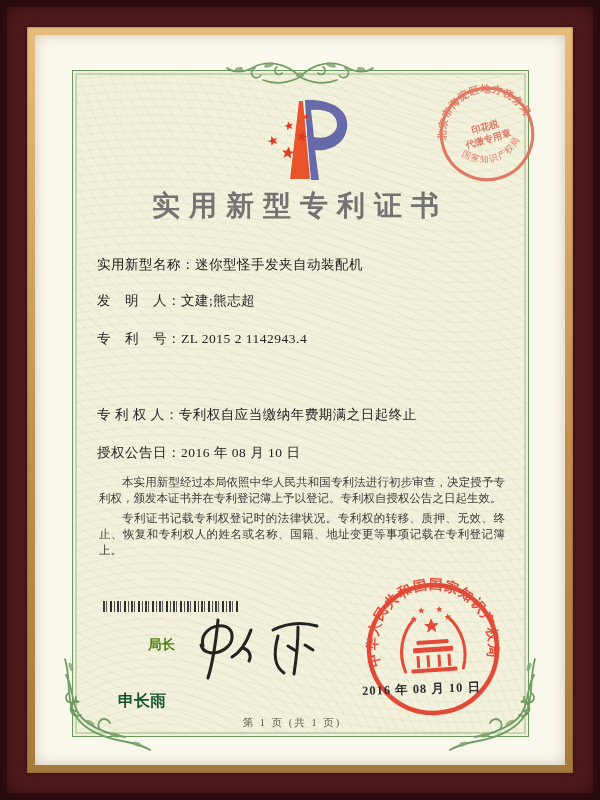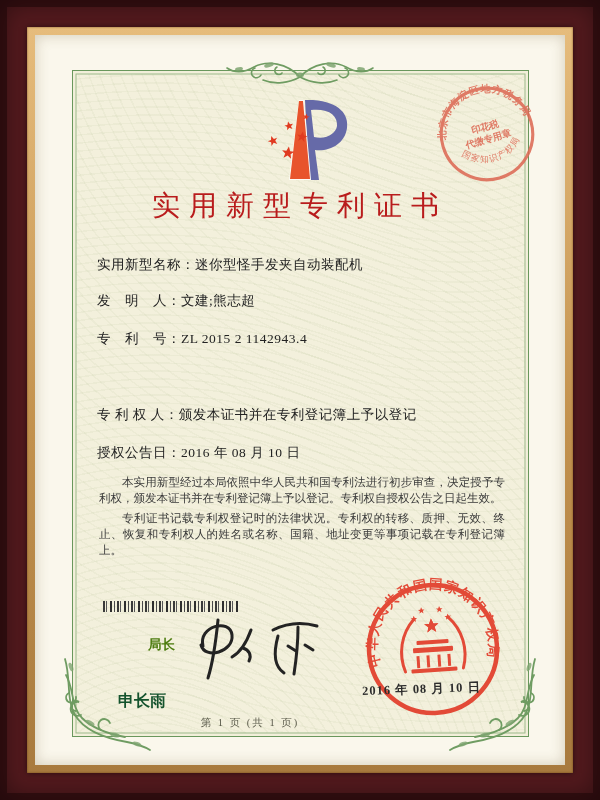--- a/index.html
+++ b/index.html
@@ -19,40 +19,40 @@
   .green-border{position:absolute;left:37px;top:35px;width:455px;height:665px;
     border:1.5px solid #69975c;box-shadow:inset 0 0 0 2.5px #f2efda, inset 0 0 0 3.5px #9cb98a;
     background-color:#f3f0dc;
     background-image:
       repeating-radial-gradient(circle at 18% 115%, rgba(150,170,115,.08) 0 1.5px, transparent 1.5px 8px),
       repeating-radial-gradient(circle at 85% -18%, rgba(150,170,115,.07) 0 1.5px, transparent 1.5px 10px);}
   .content{position:absolute;inset:35px;z-index:5;}
   
   .cert-no{position:absolute;left:55px;top:79px;font-size:12.5px;letter-spacing:1px;color:#2f2f2f;}
   .title{position:absolute;left:0;top:152px;width:100%;text-align:center;font-size:28px;
-    font-weight:400;letter-spacing:9px;color:#b91c1c;}
+    font-weight:700;letter-spacing:9px;color:#737373;}
   .field{position:absolute;left:62px;font-size:13.5px;color:#232323;font-weight:500;letter-spacing:.5px;white-space:nowrap;}
   .f0{top:221px}.f1{top:257px}.f2{top:295px}.f3{top:332px}.f4{top:371px}.f5{top:409px}
   .paras{position:absolute;left:60px;top:435px;width:414px;font-size:11.5px;line-height:16px;
     color:#3a3a3a;text-align:justify;}
   .paras p{margin:4px;text-indent:2em;}
   .barcode{position:absolute;left:68px;top:566px;width:137px;height:11px;
     background:repeating-linear-gradient(90deg,#3a3a3a 0 2px,transparent 2px 3px,#565656 3px 4px,
       transparent 4px 7px,#2e2e2e 7px 9px,transparent 9px 11px,#4a4a4a 11px 12px,transparent 12px 14px);}
   .signer-title{position:absolute;left:83px;top:601px;font-size:13.5px;font-weight:600;color:#4d7c0f;
     font-family:"Liberation Sans","DejaVu Sans",sans-serif;margin-left:30px;}
   .signer-name{position:absolute;left:83px;top:656px;font-size:16px;font-weight:600;color:#14532d;
     font-family:"Liberation Sans","DejaVu Sans",sans-serif;}
   .signature{position:absolute;left:150px;top:575px;}
   .seal{position:absolute;left:323px;top:539px;transform:rotate(-4deg);opacity:.92;}
   .seal-date{position:absolute;left:327px;top:646px;font-size:12.5px;font-weight:600;color:#2d2d2d;
     letter-spacing:1px;transform:rotate(-2deg);white-space:nowrap;}
   .tax-stamp{position:absolute;left:398px;top:45px;transform:rotate(-16deg);opacity:.88;}
   .page-footer{position:absolute;left:0;top:681px;width:430px;text-align:center;font-size:10.5px;
-    color:#5a5a4a;letter-spacing:2px;}
+    color:#5a5a4a;letter-spacing:2px;padding-left:42px;}
   .ornament-top{position:absolute;left:190px;top:20px;}
   .flourish{position:absolute;top:622px;}
   .flourish.left{left:22px;}
   .flourish.right{left:413px;transform:scaleX(-1);}
   .logo{position:absolute;left:210px;top:62px;}
 </style>
 </head>
 <body>
 
 <div class="stage">
@@ -139,21 +139,21 @@
         <text font-size="8.5" fill="#dd6a55" letter-spacing="1">
           <textPath href="#taxArcB" startOffset="50%" text-anchor="middle">国家知识产权局</textPath>
         </text>
       </svg>
 
       <div class="title">实用新型专利证书</div>
 
       <div class="field f1"><span>发　明　人：</span><span>文建;熊志超</span></div>
       <div class="field f0"><span>实用新型名称：</span><span>迷你型怪手发夹自动装配机</span></div>
       <div class="field f2"><span>专　利　号：</span><span>ZL 2015 2 1142943.4</span></div>
-      <div class="field f4"><span>专 利 权 人：</span><span>颁发本证书并在专利登记簿上予以登记</span></div>
+      <div class="field f4"><span>专 利 权 人：</span><span>专利权自应当缴纳年费期满之日起终止</span></div>
       <div class="field f5"><span>授权公告日：</span><span>2016 年 08 月 10 日</span></div>
 
       <div class="paras">
         <p>本实用新型经过本局依照中华人民共和国专利法进行初步审查，决定授予专利权，颁发本证书并在专利登记簿上予以登记。专利权自授权公告之日起生效。</p>
         <p>专利证书记载专利权登记时的法律状况。专利权的转移、质押、无效、终止、恢复和专利权人的姓名或名称、国籍、地址变更等事项记载在专利登记簿上。</p>
       </div>
 
       <div class="barcode"></div>
 
       <div class="signer-title">局长</div>

